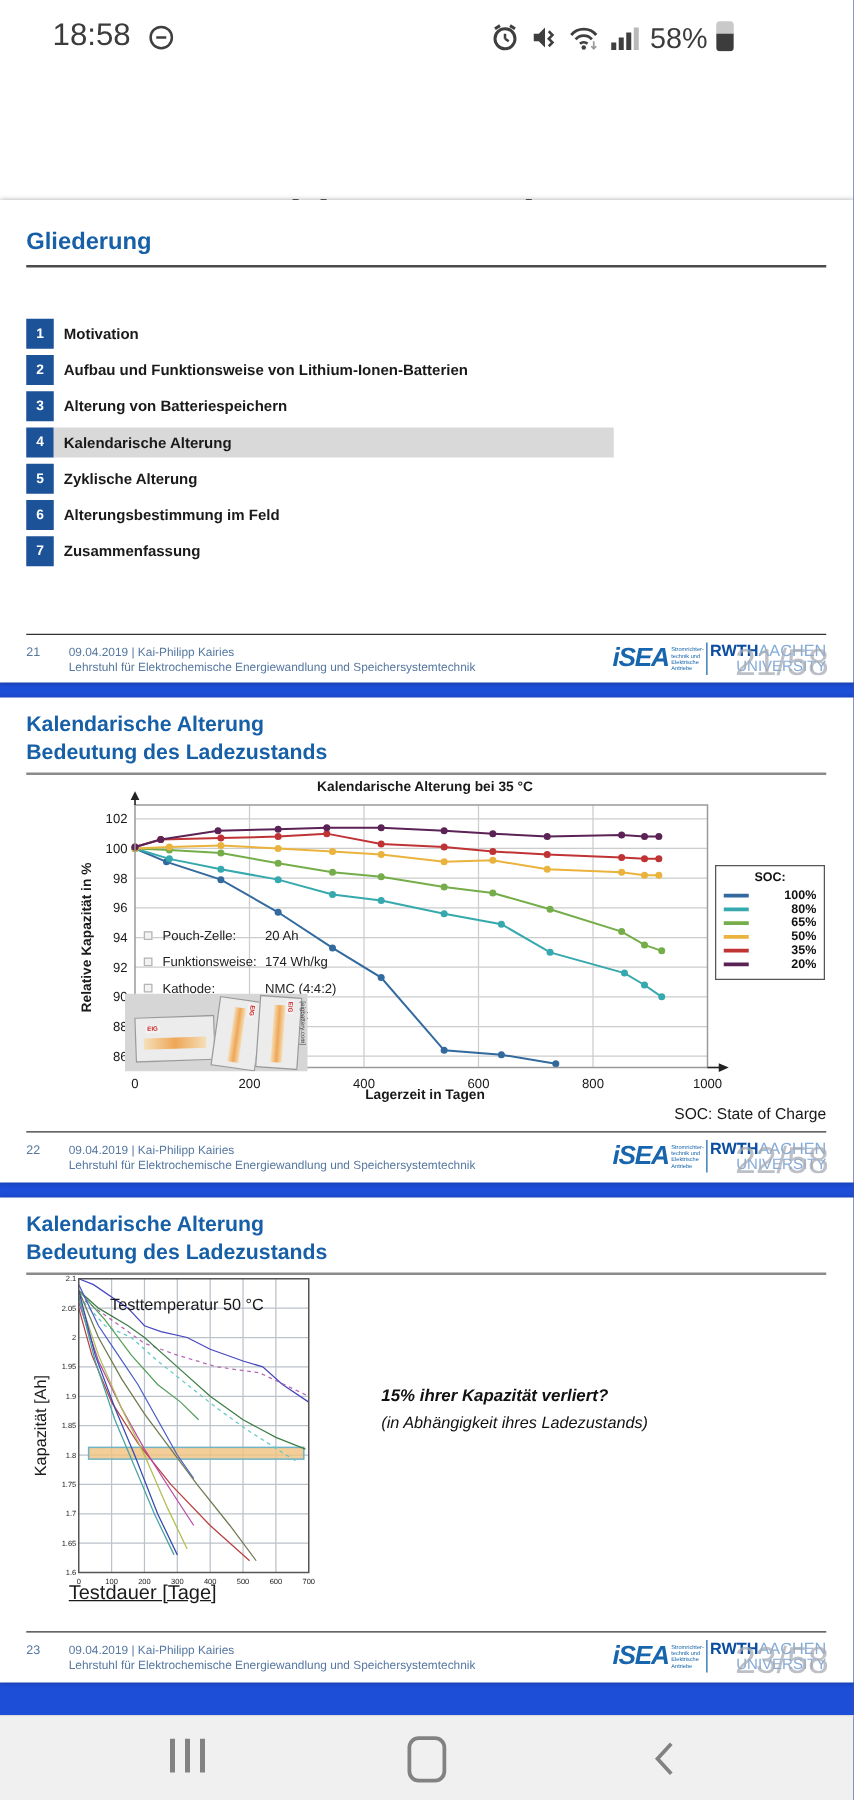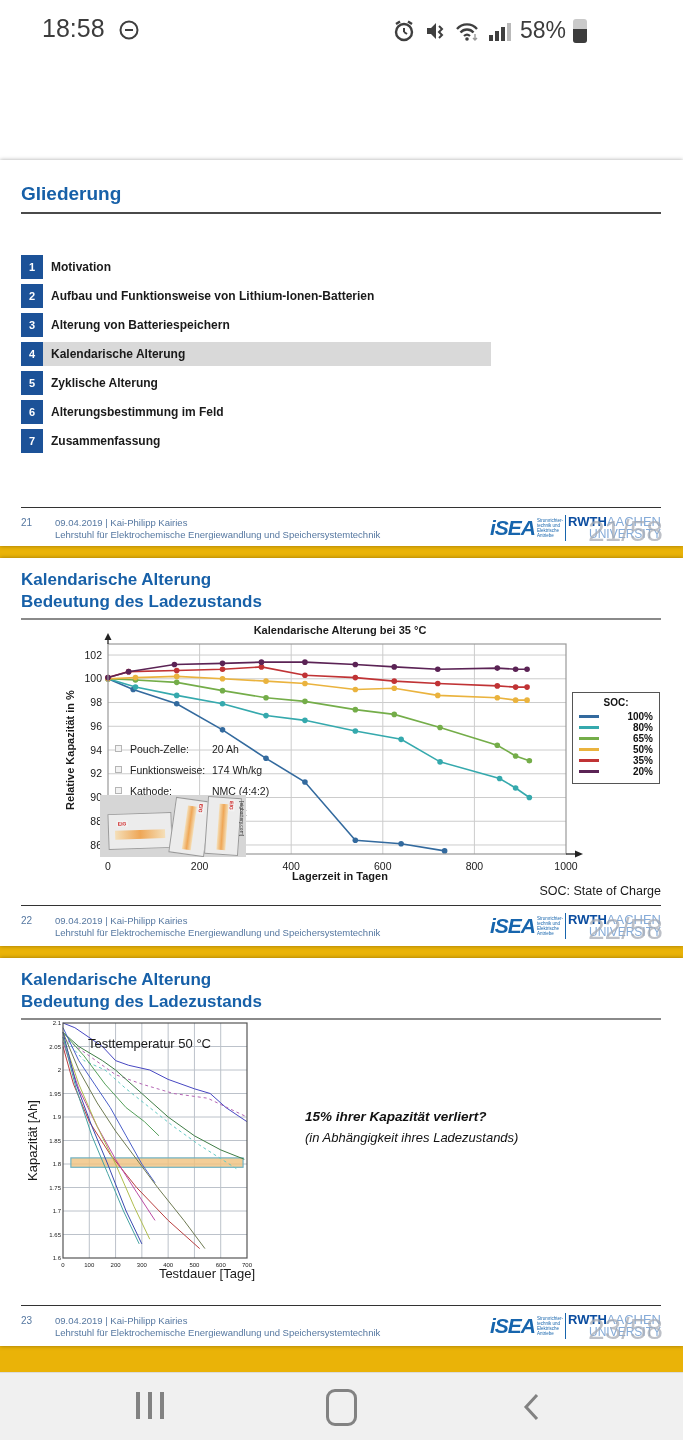--- a/index.html
+++ b/index.html
@@ -1,22 +1,22 @@
 <!DOCTYPE html>
 <html><head>
 <meta charset="utf-8">
 <style>
   html,body{margin:0;padding:0;background:#555;}
-  #screen{position:relative;width:683px;height:1440px;background:#eab308;overflow:hidden;
+  #screen{position:relative;width:683px;height:1440px;background:#1d4ed8;overflow:hidden;
     font-family:"Liberation Sans",sans-serif;margin:0 auto;}
   
   #statusbar{position:absolute;top:0;left:0;width:683px;height:60px;background:#fff;}
   #sb-time{position:absolute;left:42px;top:14px;font-size:25px;color:#3c3c3c;}
   #sb-dnd{position:absolute;left:118px;top:19px;}
-  #sb-right{position:absolute;left:392px;top:17px;display:flex;align-items:center;gap:7px;}
+  #sb-right{position:absolute;left:392px;top:17px;display:flex;align-items:flex-start;gap:7px;}
   #sb-batt-pct{font-size:23px;color:#3c3c3c;}
   .batt{position:relative;width:14px;height:24px;background:#c9c9c9;border-radius:3px;overflow:hidden;}
   .batt .lvl{position:absolute;bottom:0;left:0;width:100%;height:58%;background:#3c3c3c;}
   
   #appbar{position:absolute;top:60px;left:0;width:683px;height:100px;background:#fff;}
   #ab-back{position:absolute;left:38px;top:102px;}
   #ab-title{position:absolute;left:93px;top:94px;font-size:35px;font-weight:600;color:#1d1d1d;letter-spacing:-0.5px;white-space:nowrap;}
   #ab-edit{position:absolute;left:488px;top:100px;}
   #ab-search{position:absolute;left:556px;top:100px;}
   #ab-more{position:absolute;left:620px;top:100px;}
@@ -69,21 +69,21 @@
   
   #pouch{position:absolute;left:100px;top:237px;width:146px;height:62px;background:#d6d6d6;overflow:hidden;}
   .cell{position:absolute;background:#ececec;border:1px solid #9a9a9a;}
   .cell .streak{position:absolute;background:linear-gradient(90deg,#f6ddb0,#ef9a3c,#f6ddb0);opacity:.85;}
   .cell .eig{position:absolute;font-size:5px;font-weight:bold;color:#c22;background:#f3f3f3;padding:0 1px;}
   #pouch-cap{position:absolute;right:1px;top:6px;font-size:5px;color:#333;writing-mode:vertical-rl;}
   
   #c2-svg{position:absolute;left:30px;top:60px;overflow:visible;}
   #c2-title{position:absolute;left:88px;top:78px;font-size:13px;color:#1a1a1a;white-space:nowrap;}
   #c2-ylab{position:absolute;left:-48px;top:175px;width:160px;text-align:center;font-size:13px;color:#1a1a1a;transform:rotate(-90deg);}
-  #c2-xlab{position:absolute;left:55px;top:308px;width:200px;text-align:right;font-size:13px;color:#1a1a1a;}
+  #c2-xlab{position:absolute;left:55px;top:308px;width:200px;text-align:left;font-size:16px;color:#1a1a1a;text-decoration:underline;}
   #q-text{position:absolute;left:305px;top:148px;}
   .q-bold{font-size:13.5px;font-weight:bold;font-style:italic;color:#111;line-height:21px;white-space:nowrap;}
   .q-ital{font-size:13px;font-style:italic;color:#111;line-height:21px;white-space:nowrap;}
   
   #navbar{position:absolute;top:1372px;left:0;width:683px;height:68px;background:#f0f0f0;border-top:1px solid #dcdcdc;}
   .nav-btn{position:absolute;top:0;width:80px;height:68px;display:flex;align-items:center;justify-content:center;}
   #nav-recents{left:110px;}#nav-home{left:301px;}#nav-back{left:492px;}
   .rec-bar{display:inline-block;width:4px;height:27px;background:#828282;margin:0 4px;}
   .home-sq{width:25px;height:31px;border:3px solid #828282;border-radius:9px;}
   svg{display:block;}

